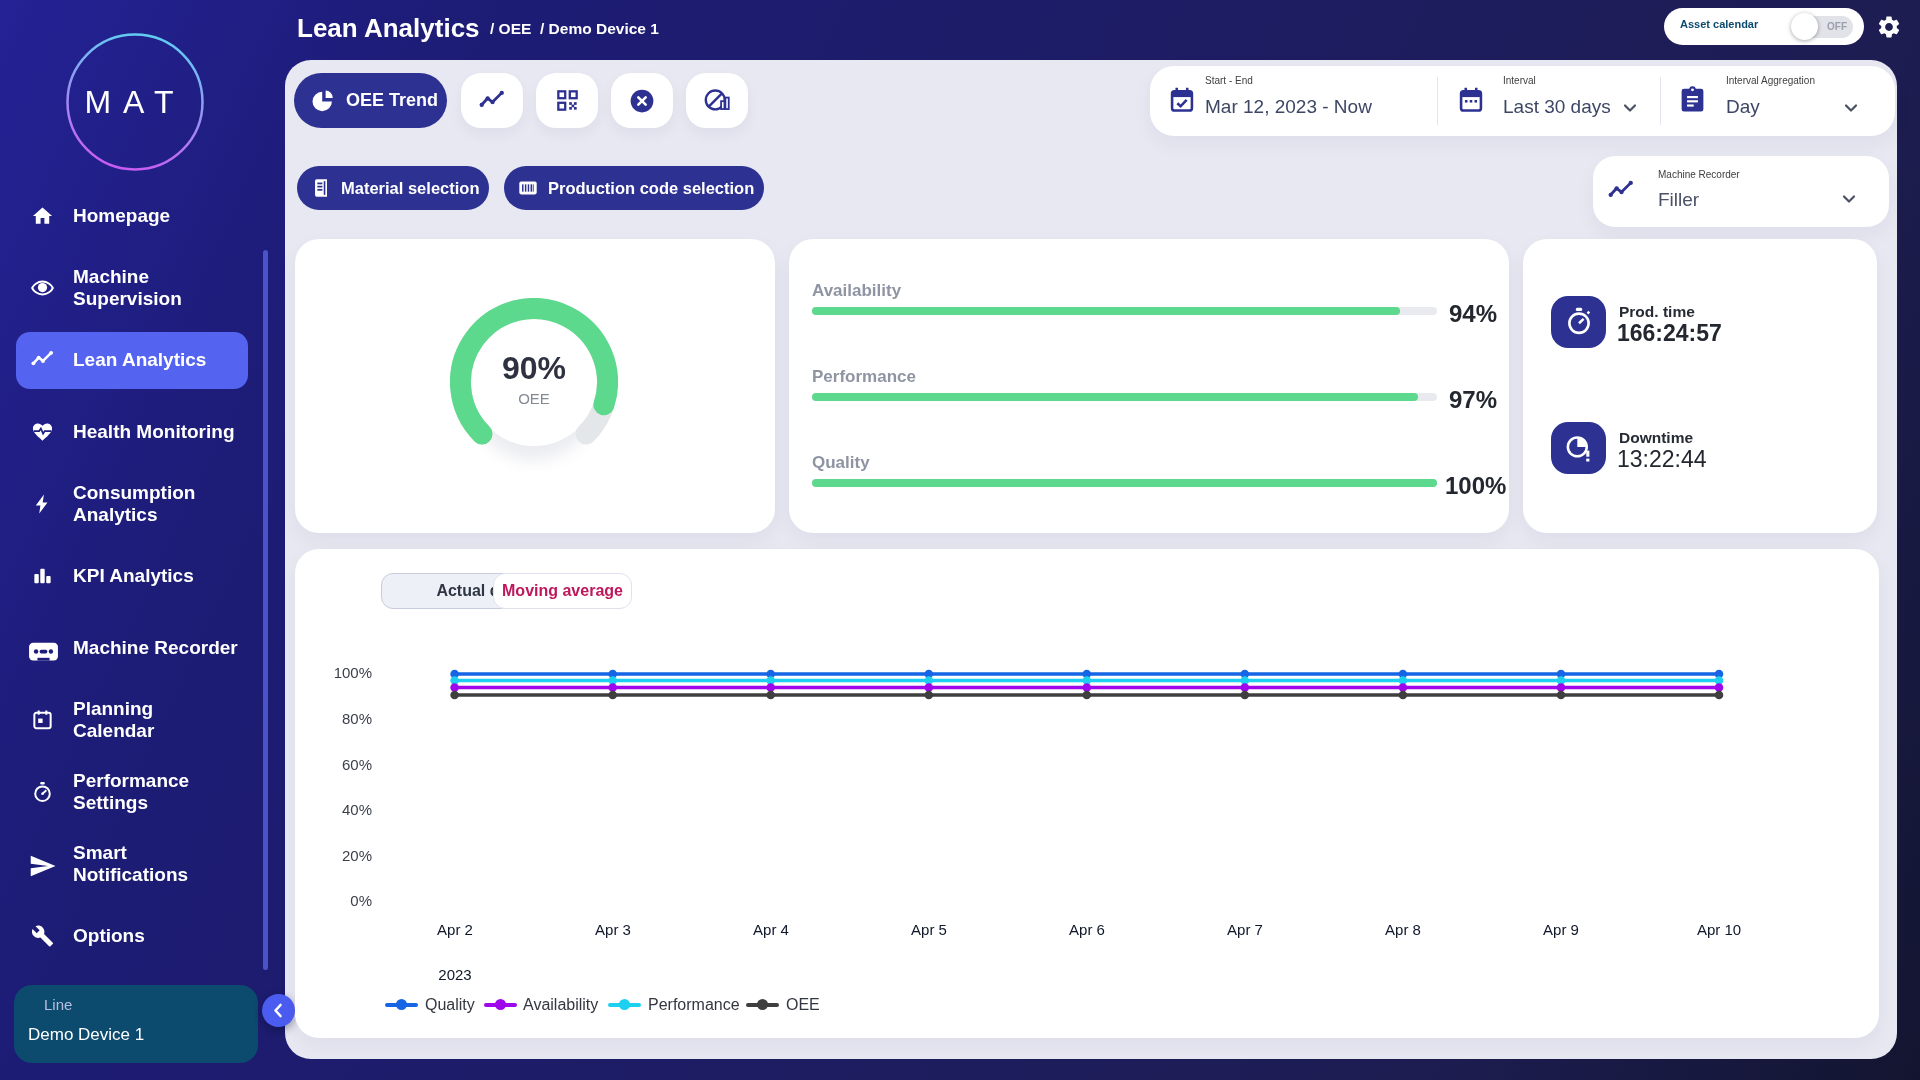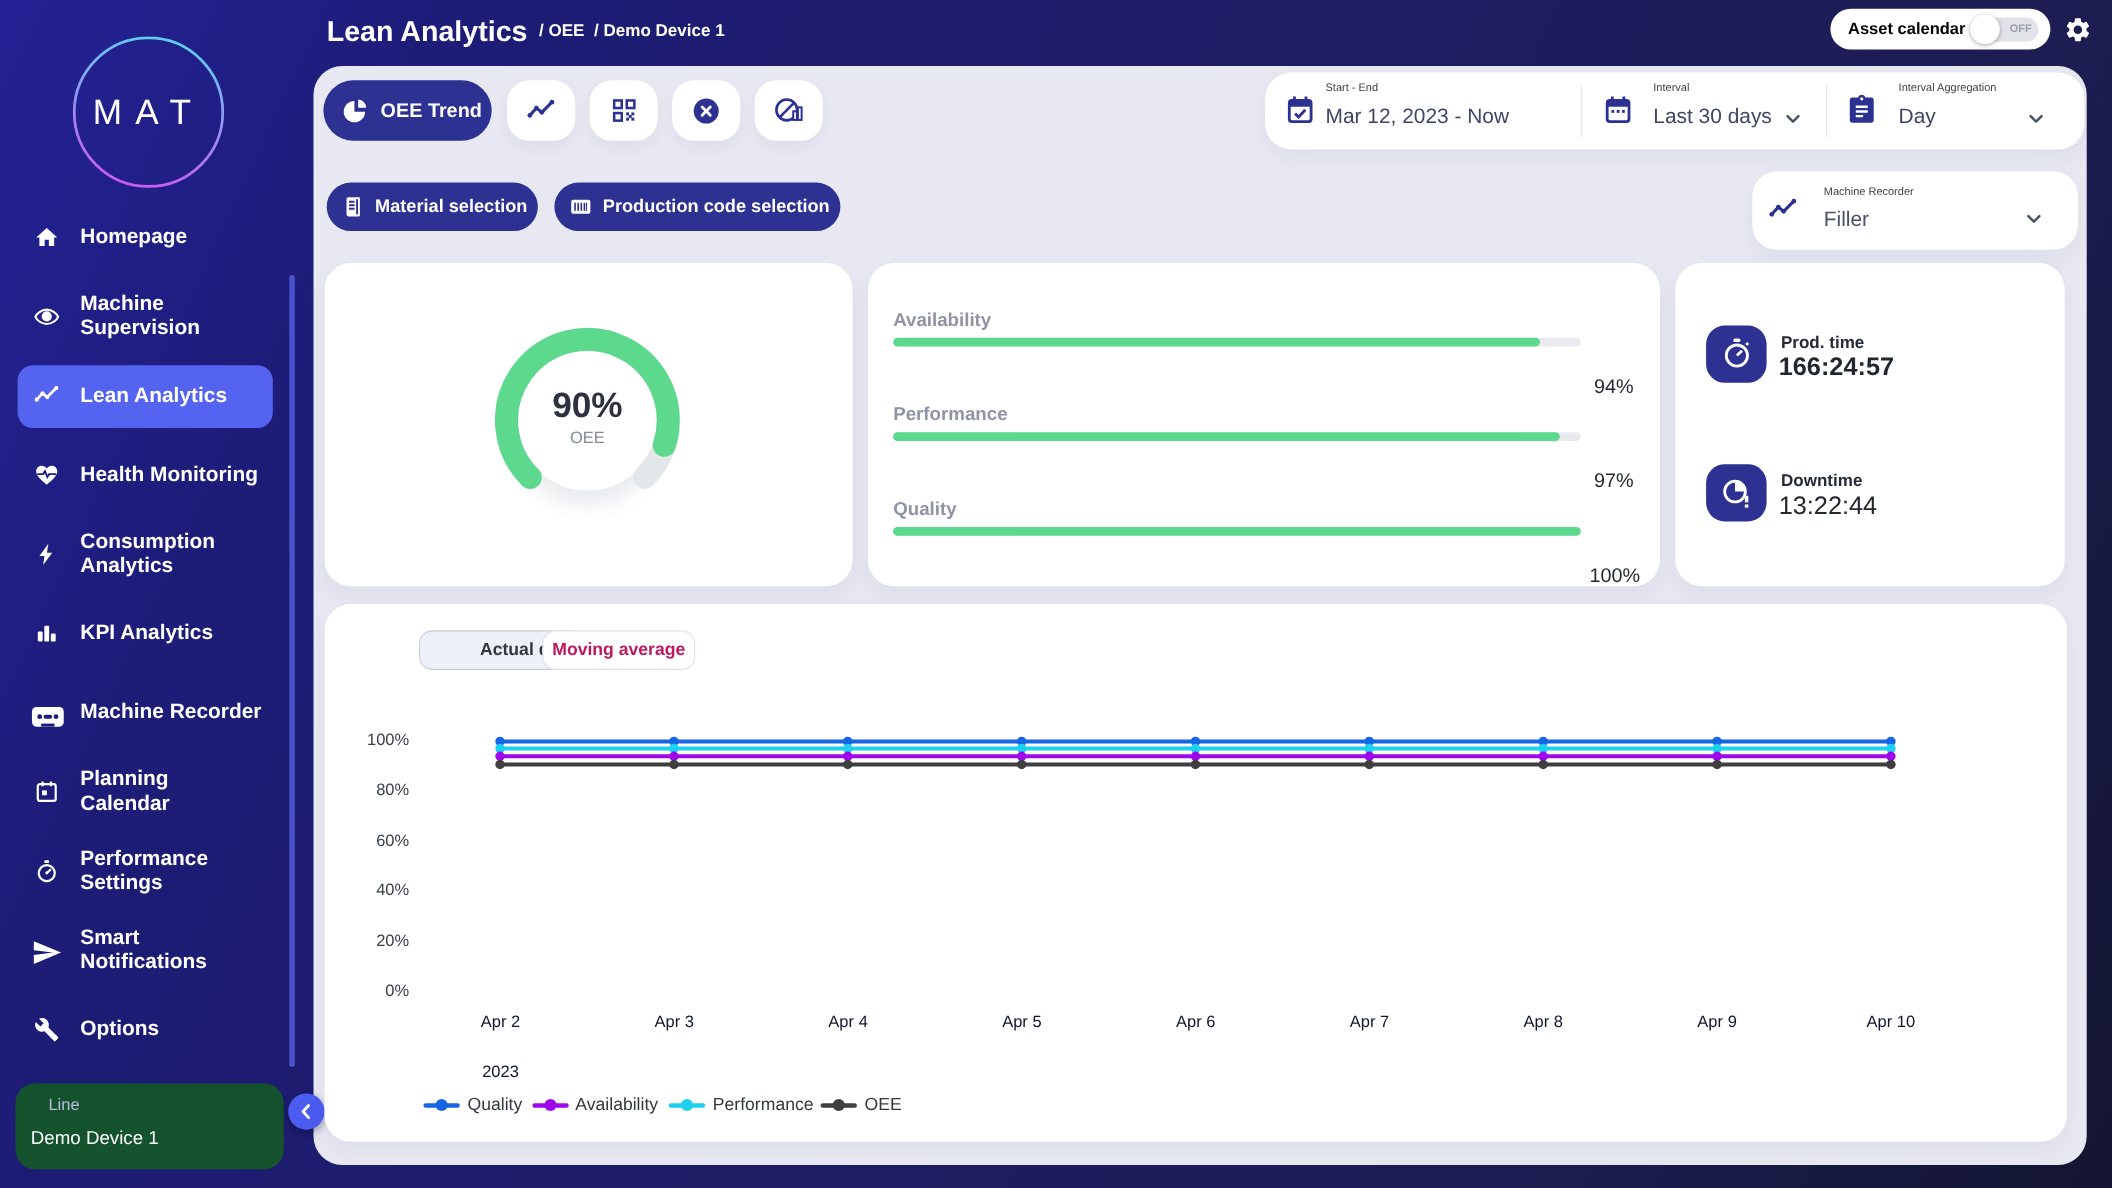--- a/index.html
+++ b/index.html
@@ -13,21 +13,21 @@
 .whitebtn{position:absolute;background:#fff;border-radius:20px;box-shadow:0 6px 14px rgba(40,45,90,.05);display:flex;align-items:center;justify-content:center;}
 .menuitem{position:absolute;left:0;width:265px;height:72px;color:#fff;font-weight:bold;font-size:19px;}
 .menuitem .ic{position:absolute;left:31px;top:50%;transform:translateY(-50%);width:23px;height:23px;}
 .menuitem .lb{position:absolute;left:73px;top:50%;transform:translateY(-50%);line-height:22px;}
 .glabel{color:#404040;font-size:10px;position:absolute;}
 .gvalue{color:#3d4765;font-size:19px;position:absolute;}
 .chev{position:absolute;width:18px;height:18px;}
 .barlabel{position:absolute;color:#8f94a3;font-size:17px;font-weight:bold;}
 .bartrack{position:absolute;width:625px;height:8px;border-radius:4px;background:#e8eaef;}
 .barfill{height:8px;border-radius:4px;background:#5cd98c;}
-.barpct{position:absolute;color:#23272f;font-size:18px;font-weight:normal;margin-top:41px;}
+.barpct{position:absolute;color:#23272f;font-size:24px;font-weight:bold;}
 .ylab{position:absolute;right:1548px;color:#3a3f4b;font-size:15px;text-align:right;width:60px;}
 .xlab{position:absolute;color:#0f172a;font-size:15px;text-align:center;width:80px;}
 .legtxt{position:absolute;color:#333740;font-size:16px;}
 </style>
 </head>
 <body>
 <div id="app">
 <div id="content"></div>
 
 <svg class="abs" style="left:66px;top:33px;" width="138" height="138" viewBox="0 0 138 138">
@@ -127,34 +127,34 @@
         <span class="lb">Smart<br>Notifications</span>
       </div>
 <div class="menuitem" style="top:900px;">
         <span class="ic"><svg viewBox="0 0 24 24">
             <path fill="#fff" d="M22.7 19l-9.1-9.1c.9-2.3.4-5-1.5-6.9-2-2-5-2.4-7.4-1.3L9 6 6 9 1.6 4.7C.4 7.1.9 10.1 2.9 12.1c1.9 1.9 4.6 2.4 6.9 1.5l9.1 9.1c.4.4 1 .4 1.4 0l2.3-2.3c.5-.4.5-1.1.1-1.4z"></path>
           </svg></span>
         <span class="lb">Options</span>
       </div>
 </div>
 <div class="abs" style="left:263px;top:250px;width:5px;height:720px;background:#4a53c9;border-radius:3px;"></div>
-<div class="abs" style="left:14px;top:985px;width:244px;height:78px;background:#14532d;border-radius:18px;">
+<div class="abs" style="left:14px;top:985px;width:244px;height:78px;background:#0c4a6e;border-radius:18px;">
   <div style="position:absolute;left:30px;top:11px;color:#b9bedf;font-size:15px;">Line</div>
   <div style="position:absolute;left:14px;top:40px;color:#fff;font-size:17px;">Demo Device 1</div>
 </div>
 <div class="abs" style="left:262px;top:994px;width:33px;height:33px;border-radius:50%;background:#4b5cf0;box-shadow:0 3px 8px rgba(10,10,40,.4);">
   <svg style="position:absolute;left:8px;top:8px;" width="17" height="17" viewBox="0 0 17 17">
         <polyline points="10.5,3 5.5,8.5 10.5,14" fill="none" stroke="#fff" stroke-width="2.6" stroke-linecap="round" stroke-linejoin="round"></polyline>
       </svg>
 </div>
 
 <div class="abs" style="left:297px;top:13px;color:#fff;font-size:26px;font-weight:bold;">Lean Analytics</div>
 <div class="abs" style="left:490px;top:20px;color:#fff;font-size:15.5px;font-weight:bold;">/ OEE&nbsp;&nbsp;/ Demo Device 1</div>
 <div class="abs" style="left:1664px;top:8px;width:200px;height:37px;background:#fff;border-radius:19px;">
-  <div style="position:absolute;left:16px;top:10px;color:#000000;font-size:15px;font-weight:bold;">Asset calendar</div>
+  <div style="position:absolute;left:16px;top:10px;color:#0c4a6e;font-size:11px;font-weight:bold;">Asset calendar</div>
   <div style="position:absolute;left:130px;top:8px;width:59px;height:22px;background:#e2e3e9;border-radius:11px;"></div>
   <div style="position:absolute;left:163px;top:13px;color:#9aa0ac;font-size:10px;font-weight:bold;">OFF</div>
   <div style="position:absolute;left:127px;top:5px;width:27px;height:27px;background:#fff;border-radius:50%;box-shadow:0 1px 4px rgba(0,0,0,.35);"></div>
 </div>
 <svg class="abs" style="left:1876px;top:14px;" width="26" height="26" viewBox="0 0 24 24">
       <path fill="#fff" d="M19.14 12.94c.04-.3.06-.61.06-.94s-.02-.64-.07-.94l2.03-1.58a.49.49 0 0 0 .12-.61l-1.92-3.32a.49.49 0 0 0-.59-.22l-2.39.96c-.5-.38-1.03-.7-1.62-.94l-.36-2.54a.484.484 0 0 0-.48-.41h-3.84c-.24 0-.43.17-.47.41l-.36 2.54c-.59.24-1.13.57-1.62.94l-2.39-.96c-.22-.08-.47 0-.59.22L2.74 8.87c-.12.21-.08.47.12.61l2.03 1.58c-.05.3-.09.63-.09.94s.02.64.07.94l-2.03 1.58a.49.49 0 0 0-.12.61l1.92 3.32c.12.22.37.29.59.22l2.39-.96c.5.38 1.03.7 1.62.94l.36 2.54c.05.24.24.41.48.41h3.84c.24 0 .44-.17.47-.41l.36-2.54c.59-.24 1.13-.56 1.62-.94l2.39.96c.22.08.47 0 .59-.22l1.92-3.32c.12-.22.07-.47-.12-.61l-2.01-1.58zM12 15.6c-1.98 0-3.6-1.62-3.6-3.6s1.62-3.6 3.6-3.6 3.6 1.62 3.6 3.6-1.62 3.6-3.6 3.6z"></path>
     </svg>
 <div id="controls">
 <div class="navybtn" style="left:294px;top:73px;width:153px;height:55px;border-radius:28px;">
   <svg style="margin-left:17px;flex:none;" width="25" height="25" viewBox="0 0 25 25">

